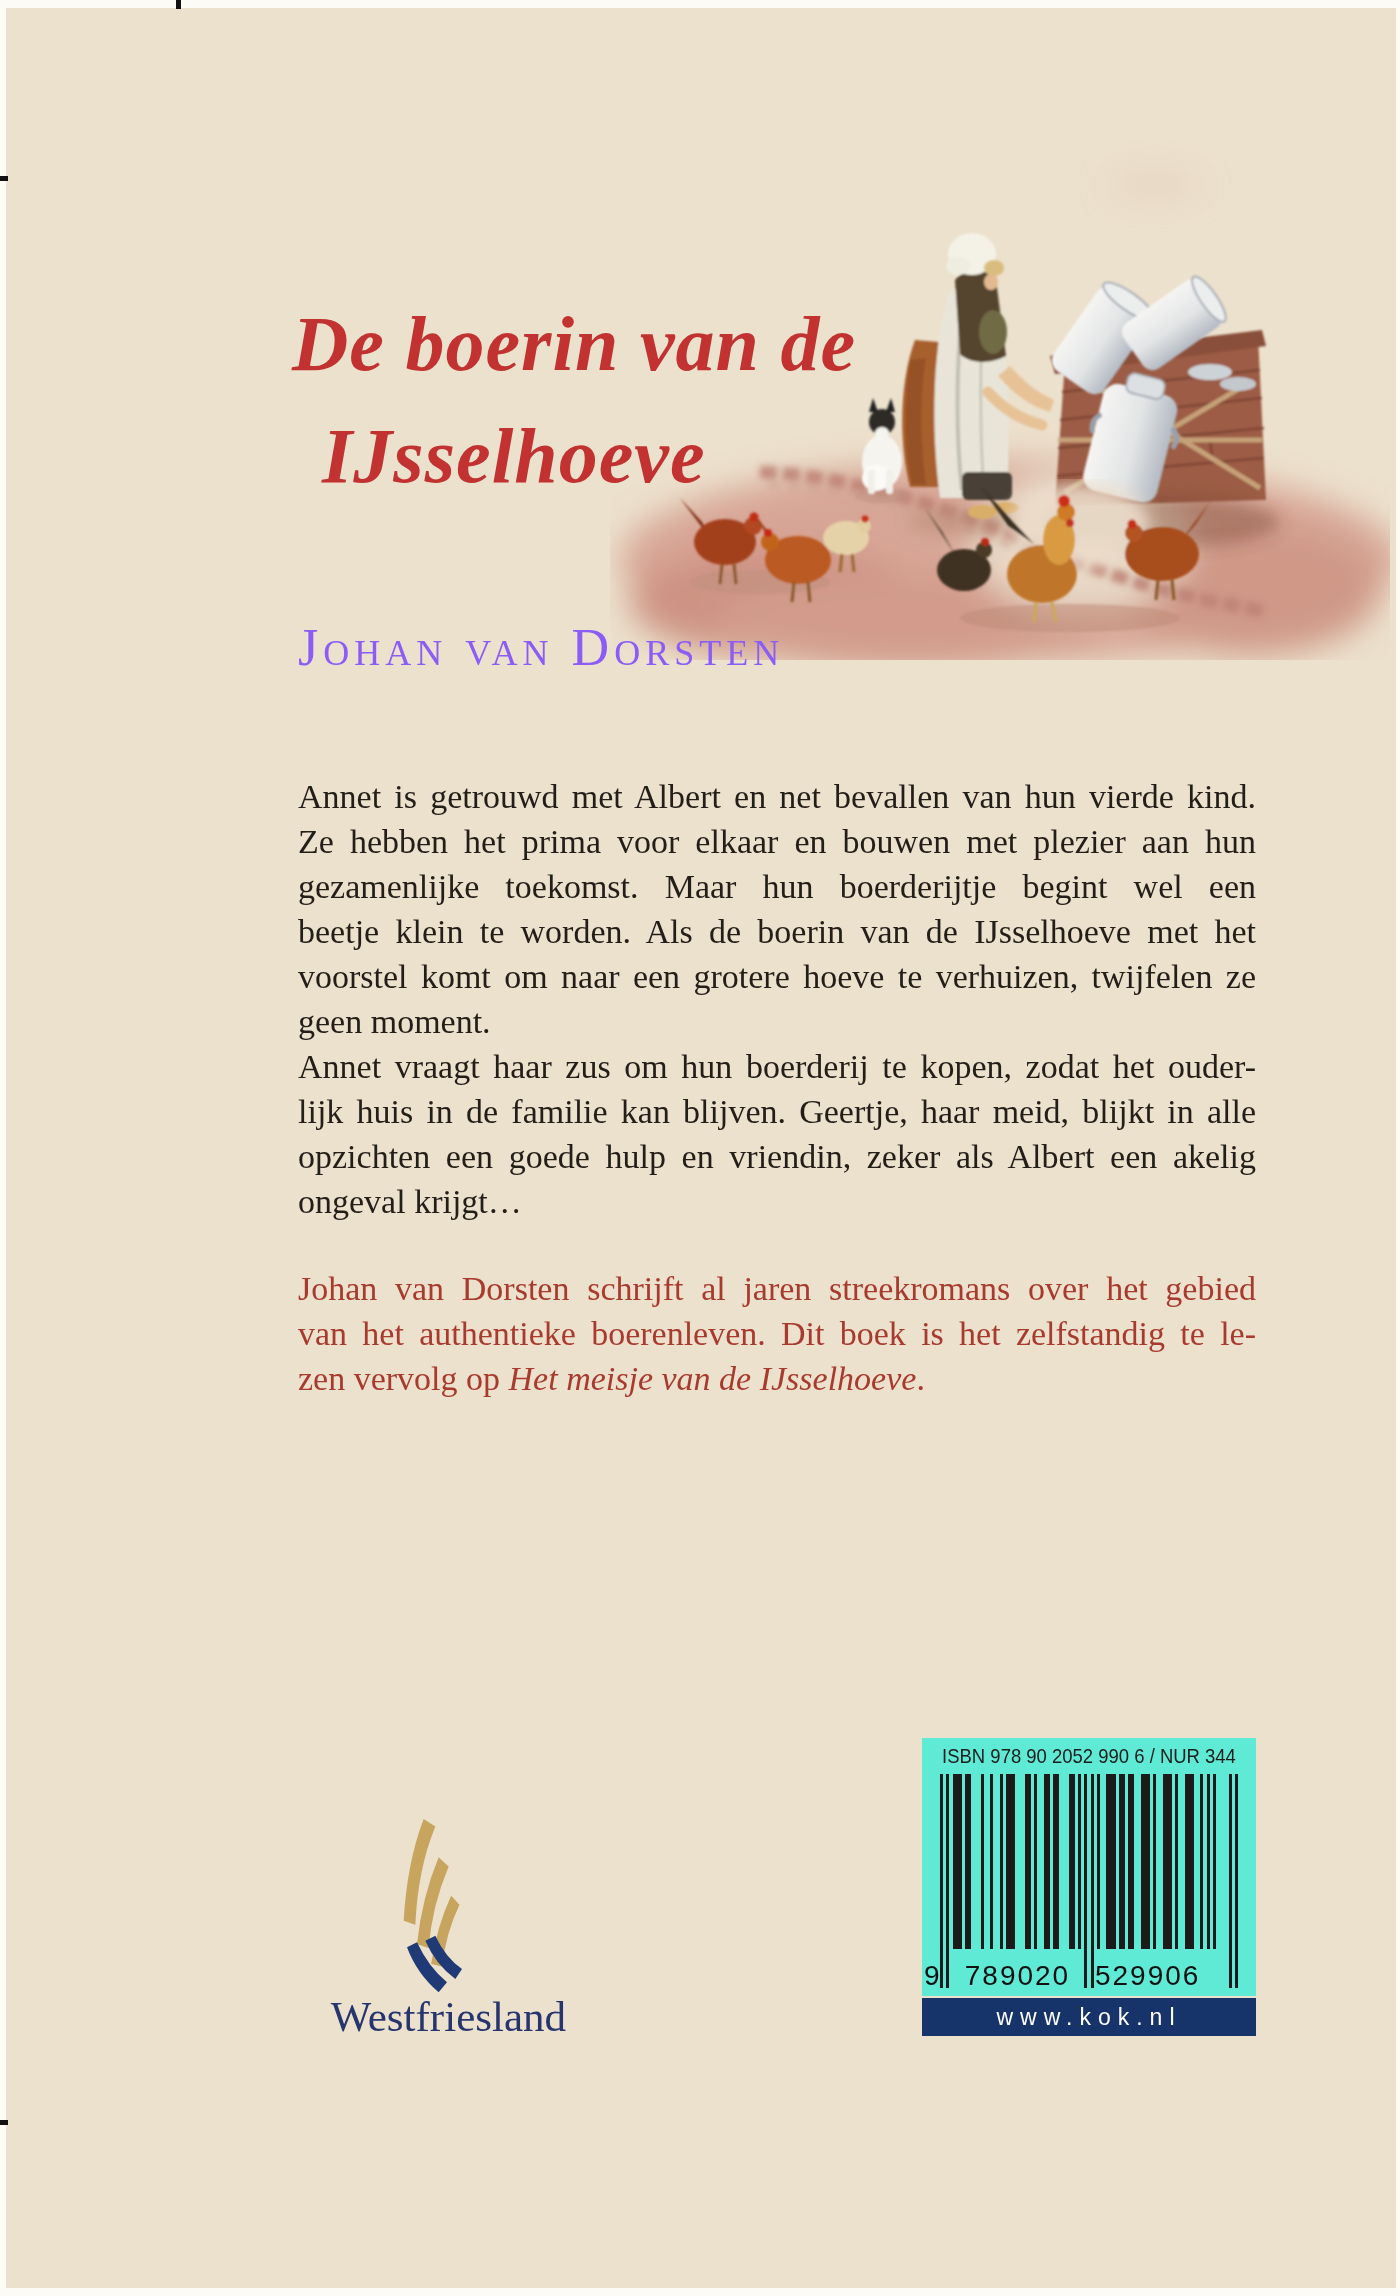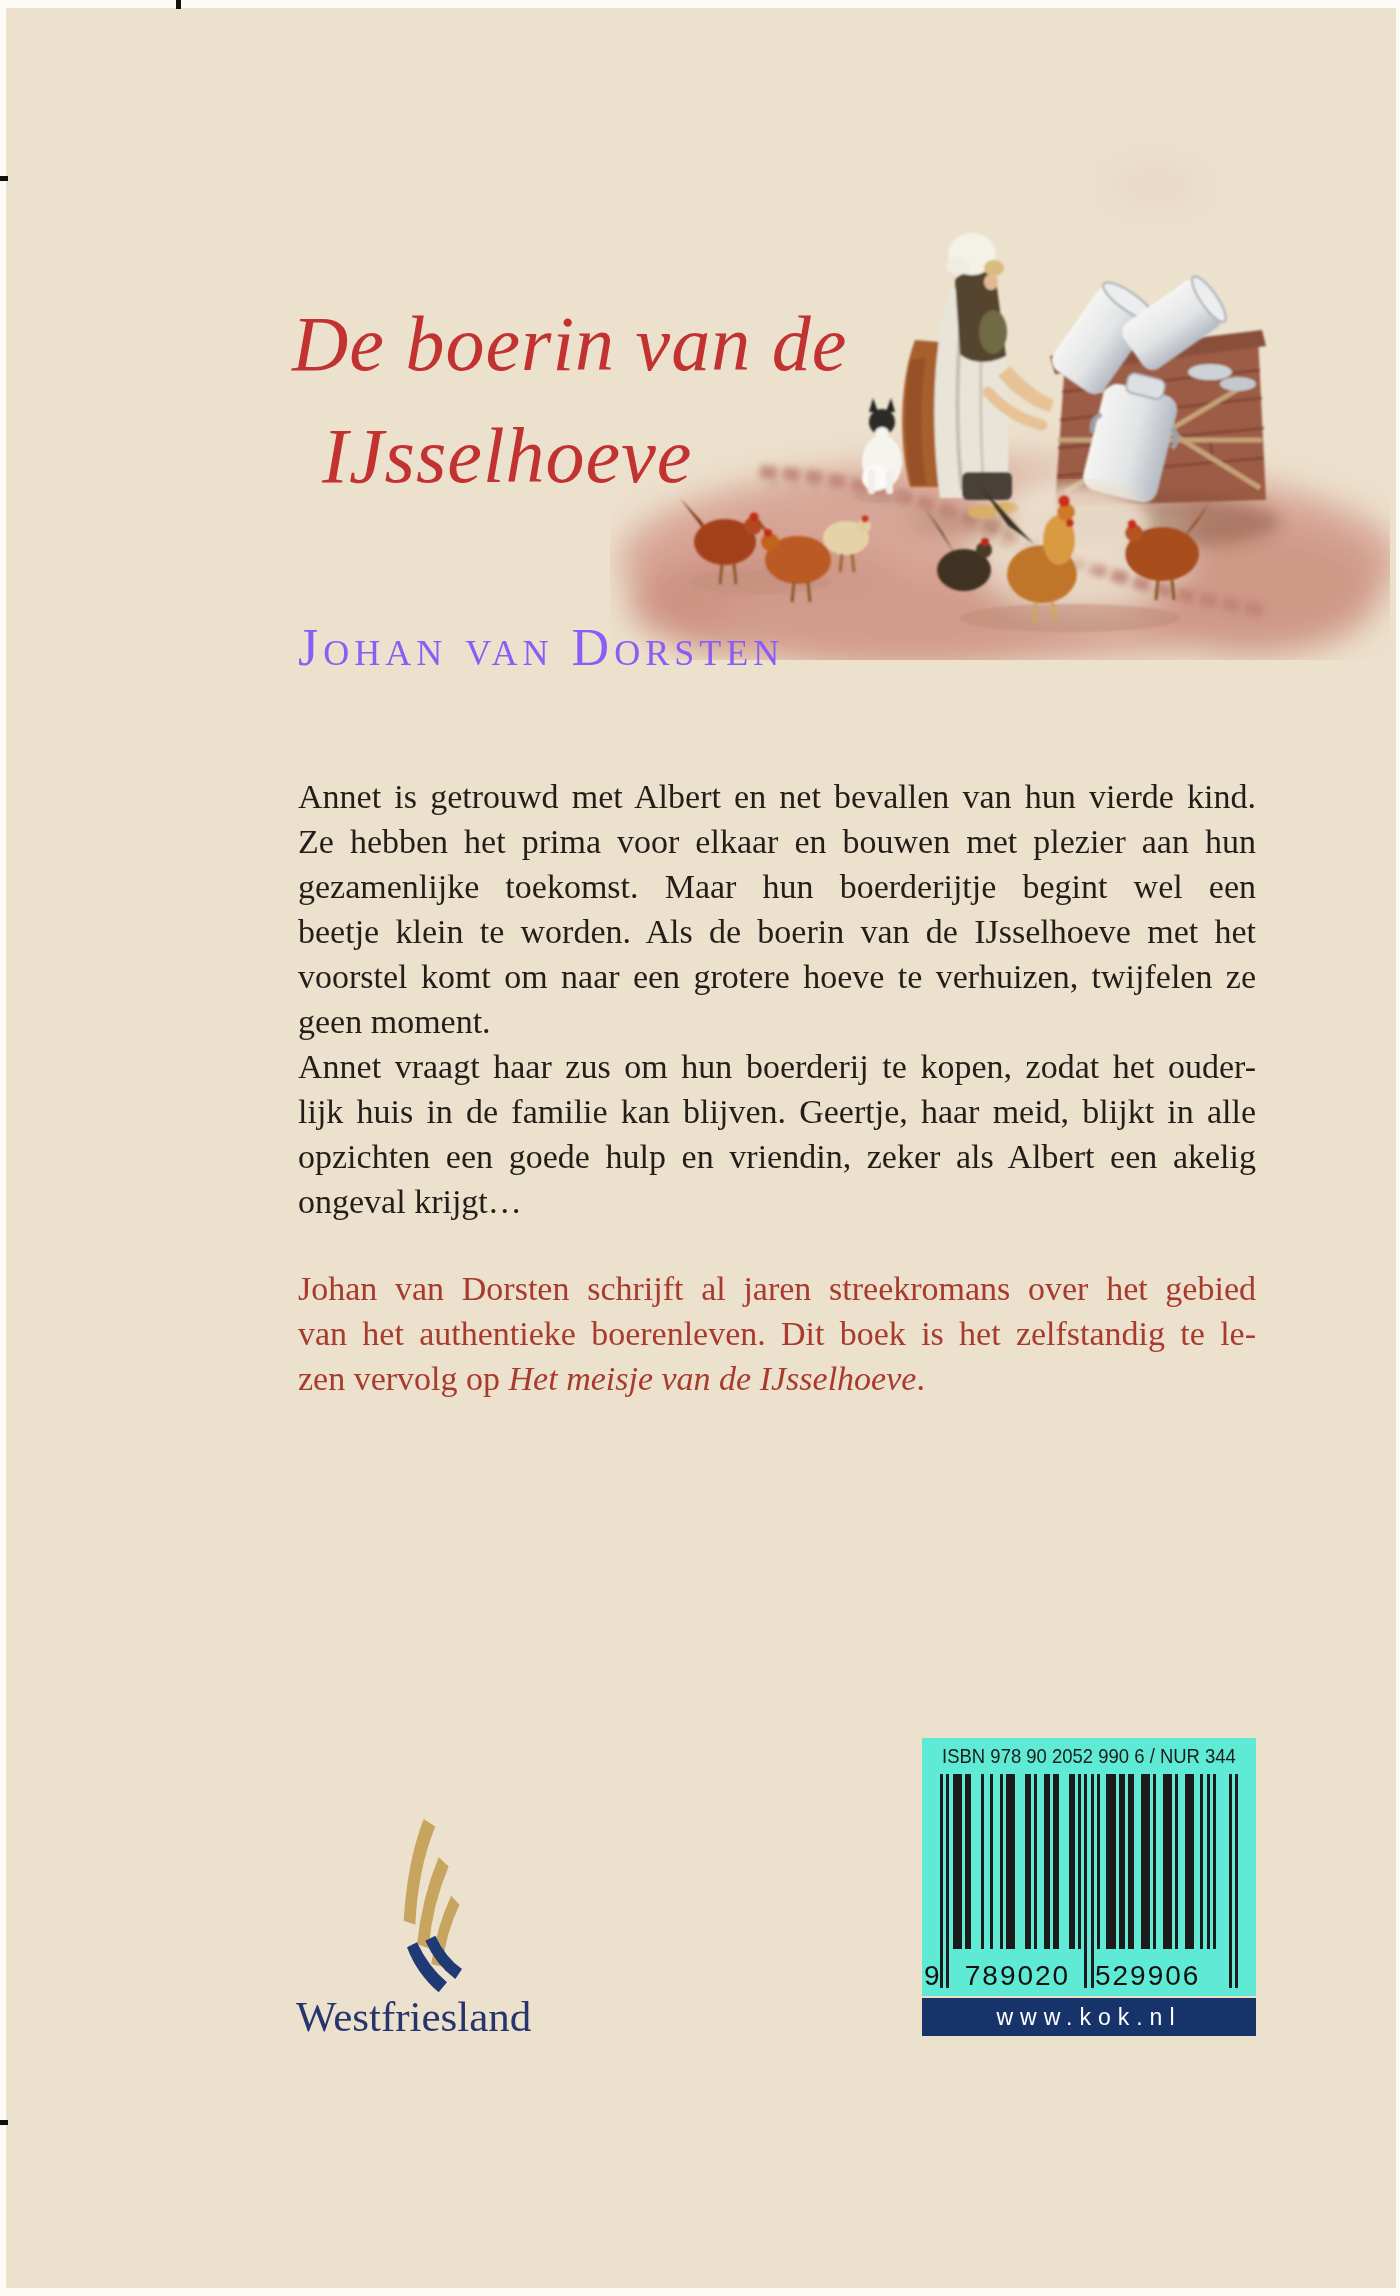--- a/index.html
+++ b/index.html
@@ -19,21 +19,21 @@
   .tick-left-2{left:0;top:2120px;width:8px;height:5px;}
 
   
   .illustration{position:absolute;left:610px;top:140px;width:780px;height:520px;}
 
   
   .title-block{
     position:absolute;left:292px;top:288px;width:620px;
     color:#c23230;
     font-family:"Liberation Serif", serif;
-    font-style:italic;font-weight:normal;
+    font-style:italic;font-weight:bold;
     font-size:78px;line-height:112px;
     letter-spacing:1px;
   }
   .title-line2{padding-left:30px;}
 
   
   .author{
     position:absolute;left:298px;top:618px;
     color:#8b5cf6;
     font-variant:small-caps;
@@ -52,21 +52,21 @@
     text-align:justify;text-align-last:justify;
     height:45px;white-space:nowrap;
   }
   .bline.last{text-align-last:left;}
   .about-block{margin-top:42px;color:#a83a2e;}
 
   
   .logo-sail{position:absolute;left:372px;top:1814px;width:100px;height:180px;}
   .logo-wordmark{
     position:absolute;left:296px;top:1992px;width:270px;
-    text-align:left;
+    text-align:right;
     color:#27356e;font-size:43px;
     font-family:"Liberation Serif", serif;
   }
 
   
   .isbn-box{
     position:absolute;left:922px;top:1738px;width:334px;height:258px;
     background:#5eead4;
   }
   .isbn-label{

